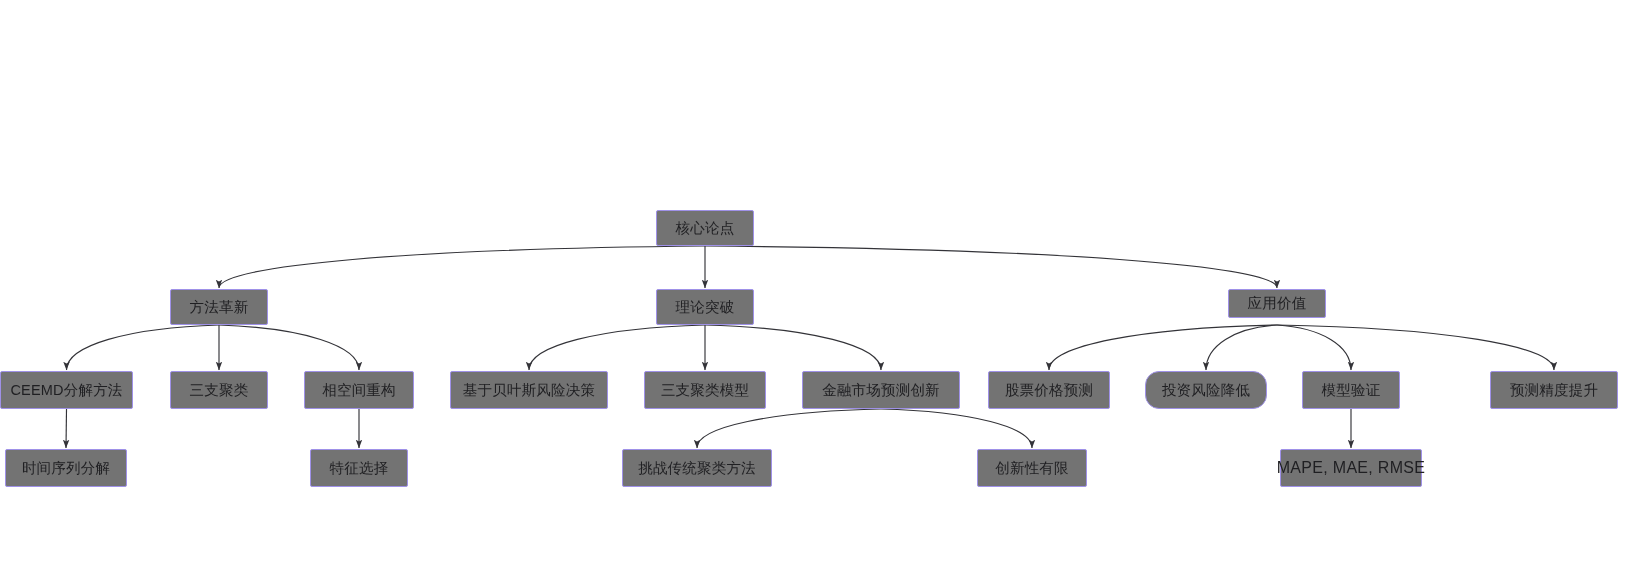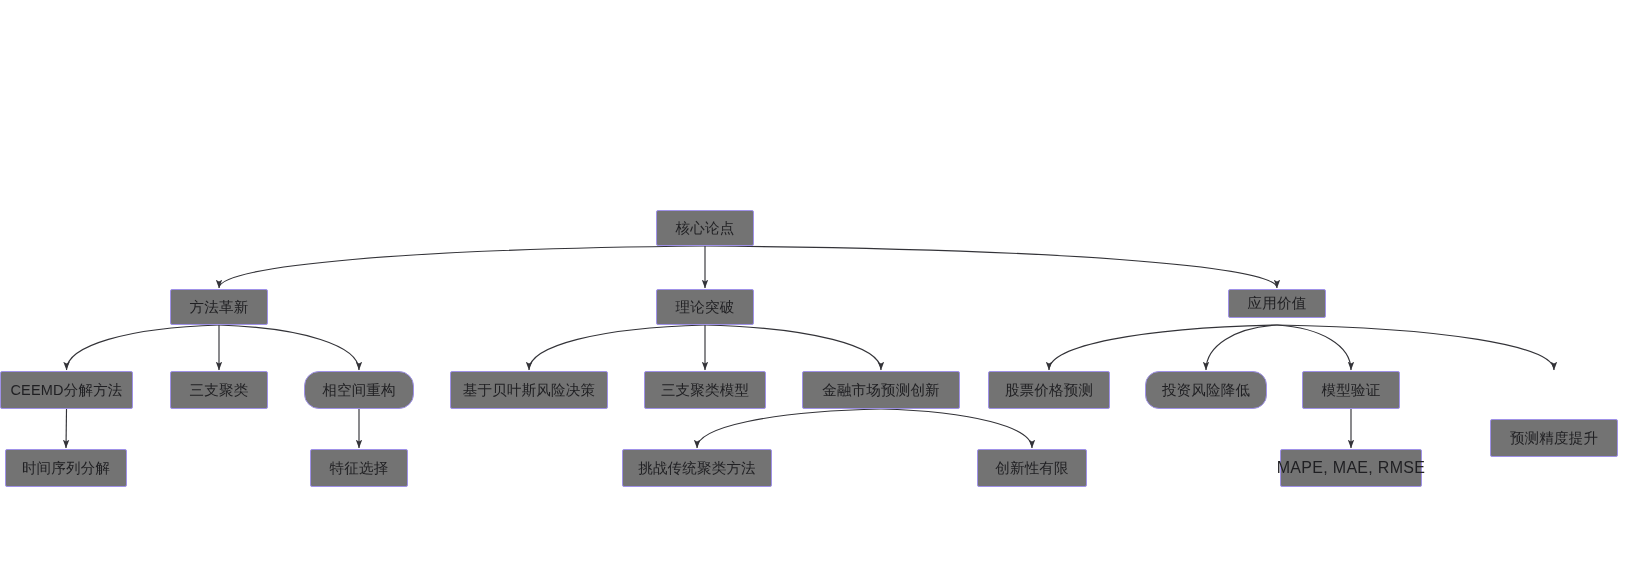--- a/index.html
+++ b/index.html
@@ -97,42 +97,42 @@
       </div>
       <div class="node" style="left: 1228px; top: 289px; width: 98px; height: 29px;">
         <span class="node-label">应用价值</span>
       </div>
       <div class="node" style="left: 0px; top: 371px; width: 133px; height: 38px;">
         <span class="node-label">CEEMD分解方法</span>
       </div>
       <div class="node" style="left: 170px; top: 371px; width: 98px; height: 38px;">
         <span class="node-label">三支聚类</span>
       </div>
-      <div class="node" style="left: 304px; top: 371px; width: 110px; height: 38px; border-radius: 15px;">
+      <div class="node" style="left: 304px; top: 371px; width: 110px; height: 38px;">
         <span class="node-label">相空间重构</span>
       </div>
       <div class="node" style="left: 450px; top: 371px; width: 158px; height: 38px;">
         <span class="node-label">基于贝叶斯风险决策</span>
       </div>
       <div class="node" style="left: 644px; top: 371px; width: 122px; height: 38px;">
         <span class="node-label">三支聚类模型</span>
       </div>
       <div class="node" style="left: 802px; top: 371px; width: 158px; height: 38px;">
         <span class="node-label">金融市场预测创新</span>
       </div>
       <div class="node" style="left: 988px; top: 371px; width: 122px; height: 38px;">
         <span class="node-label">股票价格预测</span>
       </div>
       <div class="node" style="left: 1145px; top: 371px; width: 122px; height: 38px; border-radius: 14px;">
         <span class="node-label">投资风险降低</span>
       </div>
       <div class="node" style="left: 1302px; top: 371px; width: 98px; height: 38px;">
         <span class="node-label">模型验证</span>
       </div>
-      <div class="node" style="left: 1490px; top: 371px; width: 128px; height: 38px; margin-top: 48px;">
+      <div class="node" style="left: 1490px; top: 371px; width: 128px; height: 38px;">
         <span class="node-label">预测精度提升</span>
       </div>
       <div class="node" style="left: 5px; top: 449px; width: 122px; height: 38px;">
         <span class="node-label">时间序列分解</span>
       </div>
       <div class="node" style="left: 310px; top: 449px; width: 98px; height: 38px;">
         <span class="node-label">特征选择</span>
       </div>
       <div class="node" style="left: 622px; top: 449px; width: 150px; height: 38px;">
         <span class="node-label">挑战传统聚类方法</span>

